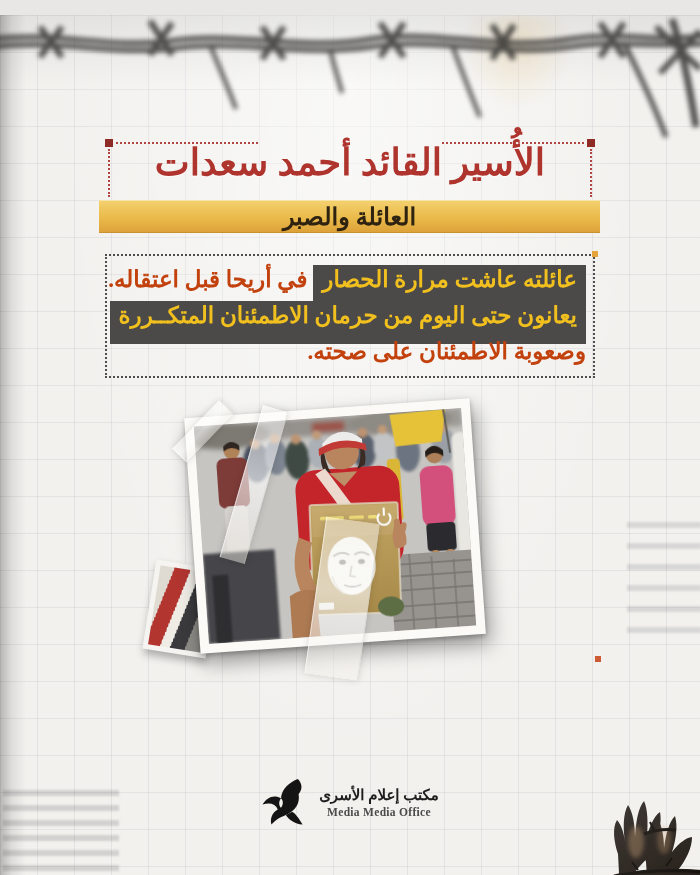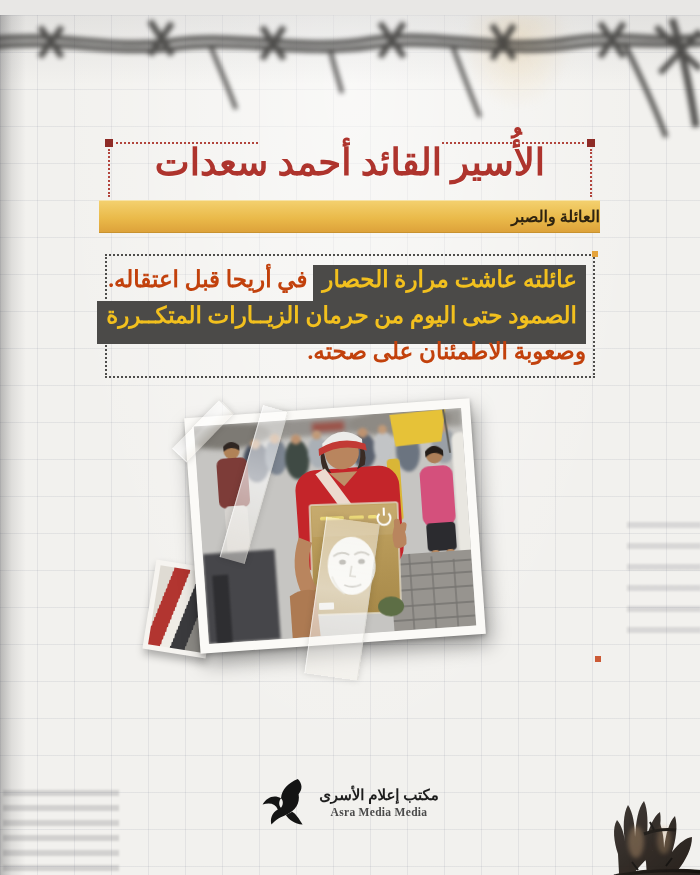--- a/index.html
+++ b/index.html
@@ -39,22 +39,22 @@
   .page-title{
     position:absolute;left:100px;top:126px;width:500px;z-index:5;
     margin:0;text-align:center;direction:rtl;
     font-size:37px;font-weight:800;color:#ae342d;
     text-shadow:0 1px 0 rgba(255,255,255,0.6);
   }
   .banner{
     position:absolute;left:99px;top:185px;width:501px;height:33px;z-index:5;
     background:linear-gradient(#f3d06e, #eaba4a 55%, #dda23a);
     border-top:1px solid #f7e3a8;border-bottom:1px solid #c8922f;
-    text-align:right;direction:rtl;
-    font-size:16px;font-weight:800;color:#2e2310;line-height:32px;
+    text-align:center;direction:rtl;
+    font-size:24px;font-weight:800;color:#2e2310;line-height:32px;
   }
 
   
   .tblock{
     position:absolute;z-index:5;direction:rtl;text-align:right;
     border:2px dotted #4e4d4b;padding:5px 7px;
     font-weight:800;color:#161616;font-size:23px;
   }
   .tblock .line{margin:2px 0;line-height:34px;white-space:nowrap;}
   .tblock .center{text-align:right;}
@@ -152,21 +152,21 @@
     <div class="m-square" style="left:587px;top:124px;"></div>
     <div class="m-h" style="left:442px;top:127px;width:142px;"></div>
     <div class="m-v" style="left:590px;top:134px;height:48px;"></div>
   </div>
 
   <h1 class="page-title">الأُسير القائد أحمد سعدات</h1>
   <div class="banner">العائلة والصبر</div>
 
   <div class="tblock" style="left:105px;top:239px;width:490px;">
     <div class="line"><span class="hl">عائلته عاشت مرارة الحصار</span><span class="plain"> في أريحا قبل اعتقاله.</span></div>
-    <div class="line"><span class="hl">الصمود حتى اليوم من حرمان الزيــارات المتكــررة</span></div>
+    <div class="line"><span class="hl">يعانون حتى اليوم من حرمان الاطمئنان المتكــررة</span></div>
     <div class="line center"><span class="plain">وصعوبة الاطمئنان على صحته.</span></div>
   </div>
   <div class="corner-dot dot-orange" style="left:592px;top:236px;"></div>
 
   <div class="photo-fragment">
     <div class="frag-img"></div>
   </div>
 
   <div class="photo-wrap">
     <div class="photo-frame">
@@ -296,21 +296,21 @@
   <div class="footer-logo">
     <svg width="48" height="52" viewBox="0 0 60 64">
       <g fill="#141414">
         <path d="M46,2 C34,7 26,15 25,26 C16,21 7,25 2,34 C11,31 18,33 21,40 C14,44 11,51 13,59 C19,52 26,49 31,47 C43,42 49,32 47,21 C52,15 52,8 46,2 Z"></path>
         <path d="M31,47 C35,53 42,58 52,59 C47,51 44,46 39,43 Z"></path>
         <path d="M25,26 C22,30 22,35 25,38 C28,34 28,29 25,26 Z" fill="#f2f1ee"></path>
       </g>
     </svg>
     <div class="org-text">
       <div class="org-ar">مكتب إعلام الأسرى</div>
-      <div class="org-en">Asra Media Media</div>
+      <div class="org-en">Media Media Office</div>
     </div>
   </div>
 
   <svg class="hands" viewBox="0 0 182 150">
     <defs>
       <linearGradient id="fade" x1="0" y1="0" x2="1" y2="1">
         <stop offset="0" stop-color="#fff" stop-opacity="0"></stop>
         <stop offset="0.35" stop-color="#fff" stop-opacity="0.85"></stop>
         <stop offset="1" stop-color="#fff" stop-opacity="1"></stop>
       </linearGradient>

